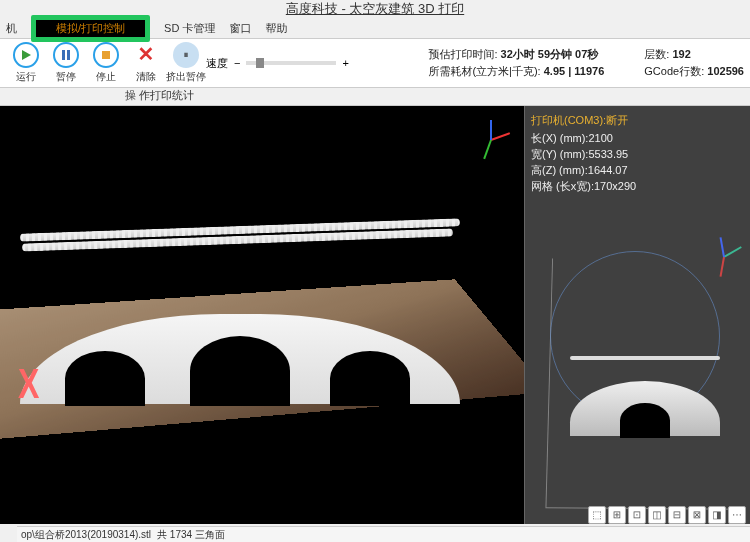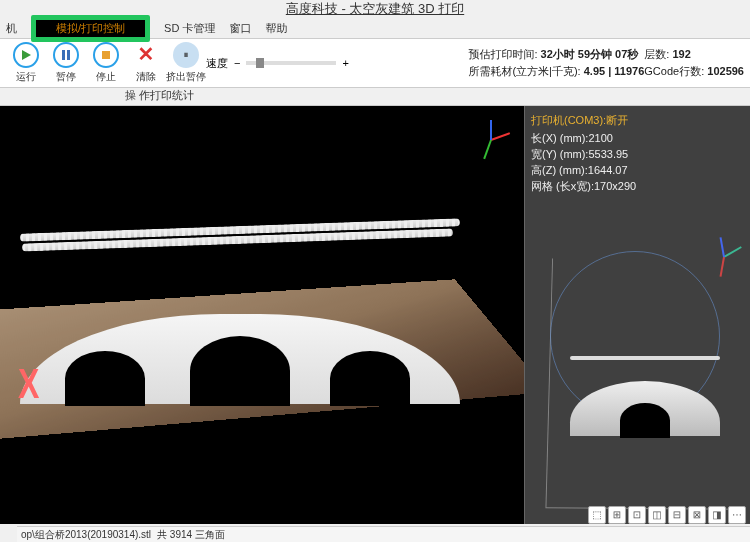--- a/index.html
+++ b/index.html
@@ -9,21 +9,21 @@
 .menubar span{cursor:pointer;}
 .menubar .active{color:#d08000;border:5px solid #22c55e;padding:1px 20px;border-radius:2px;background:#000000;}
 .toolbar{height:50px;display:flex;align-items:center;padding:2px 6px;background:#fff;border-top:1px solid #ccc;border-bottom:1px solid #ccc;}
 .tbtn{width:40px;text-align:center;font-size:10px;color:#333;}
 .ticon{width:26px;height:26px;margin:0 auto 2px;border-radius:50%;display:flex;align-items:center;justify-content:center;}
 .ring{border:2px solid #2aa0e8;}
 .xicon{width:26px;height:26px;margin:0 auto 2px;color:#d33;font-size:20px;font-weight:bold;}
 .speed-sec{display:flex;align-items:center;gap:6px;}
 .slider{width:90px;height:4px;background:#ddd;position:relative;}
 .slider .thumb{position:absolute;left:10px;top:-3px;width:8px;height:10px;background:#888;}
-.stats{margin-left:auto;display:flex;font-size:11px;color:#222;}
+.stats{margin-left:auto;display:flex;gap:40px;font-size:11px;color:#222;}
 .stats .col div{margin:2px 0;}
 .subbar{height:18px;display:flex;font-size:11px;color:#333;border-bottom:1px solid #ccc;}
 .subbar .s1{width:150px;text-align:right;}
 .subbar .s2{flex:1;text-align:left;}
 .viewports{display:flex;height:418px;}
 .vp-main{flex:1;background:#000;position:relative;overflow:hidden;border-right:1px solid #666;}
 .vp-side{width:225px;background:#404040;position:relative;overflow:hidden;}
 .floor{position:absolute;left:-50px;bottom:60px;width:560px;height:230px;background:linear-gradient(160deg,#c8aa8a 0%,#a88868 50%,#533828 100%);transform:perspective(800px) rotateX(58deg) rotateZ(-8deg);opacity:0.85;}
 .bridge{position:absolute;left:20px;bottom:120px;width:440px;height:160px;}
 .arch{position:absolute;bottom:0;width:100%;height:110px;}
@@ -173,14 +173,14 @@
   <div class="tool">⊡</div>
   <div class="tool">◫</div>
   <div class="tool">⊟</div>
   <div class="tool">⊠</div>
   <div class="tool">◨</div>
   <div class="tool">⋯</div>
 </div>
 
 <div class="statusbar">
   <span>op\组合桥2013(20190314).stl</span>
-  <span>共 3914 三角面</span>
+  <span>共 1734 三角面</span>
 </div>
 
 </body></html>

